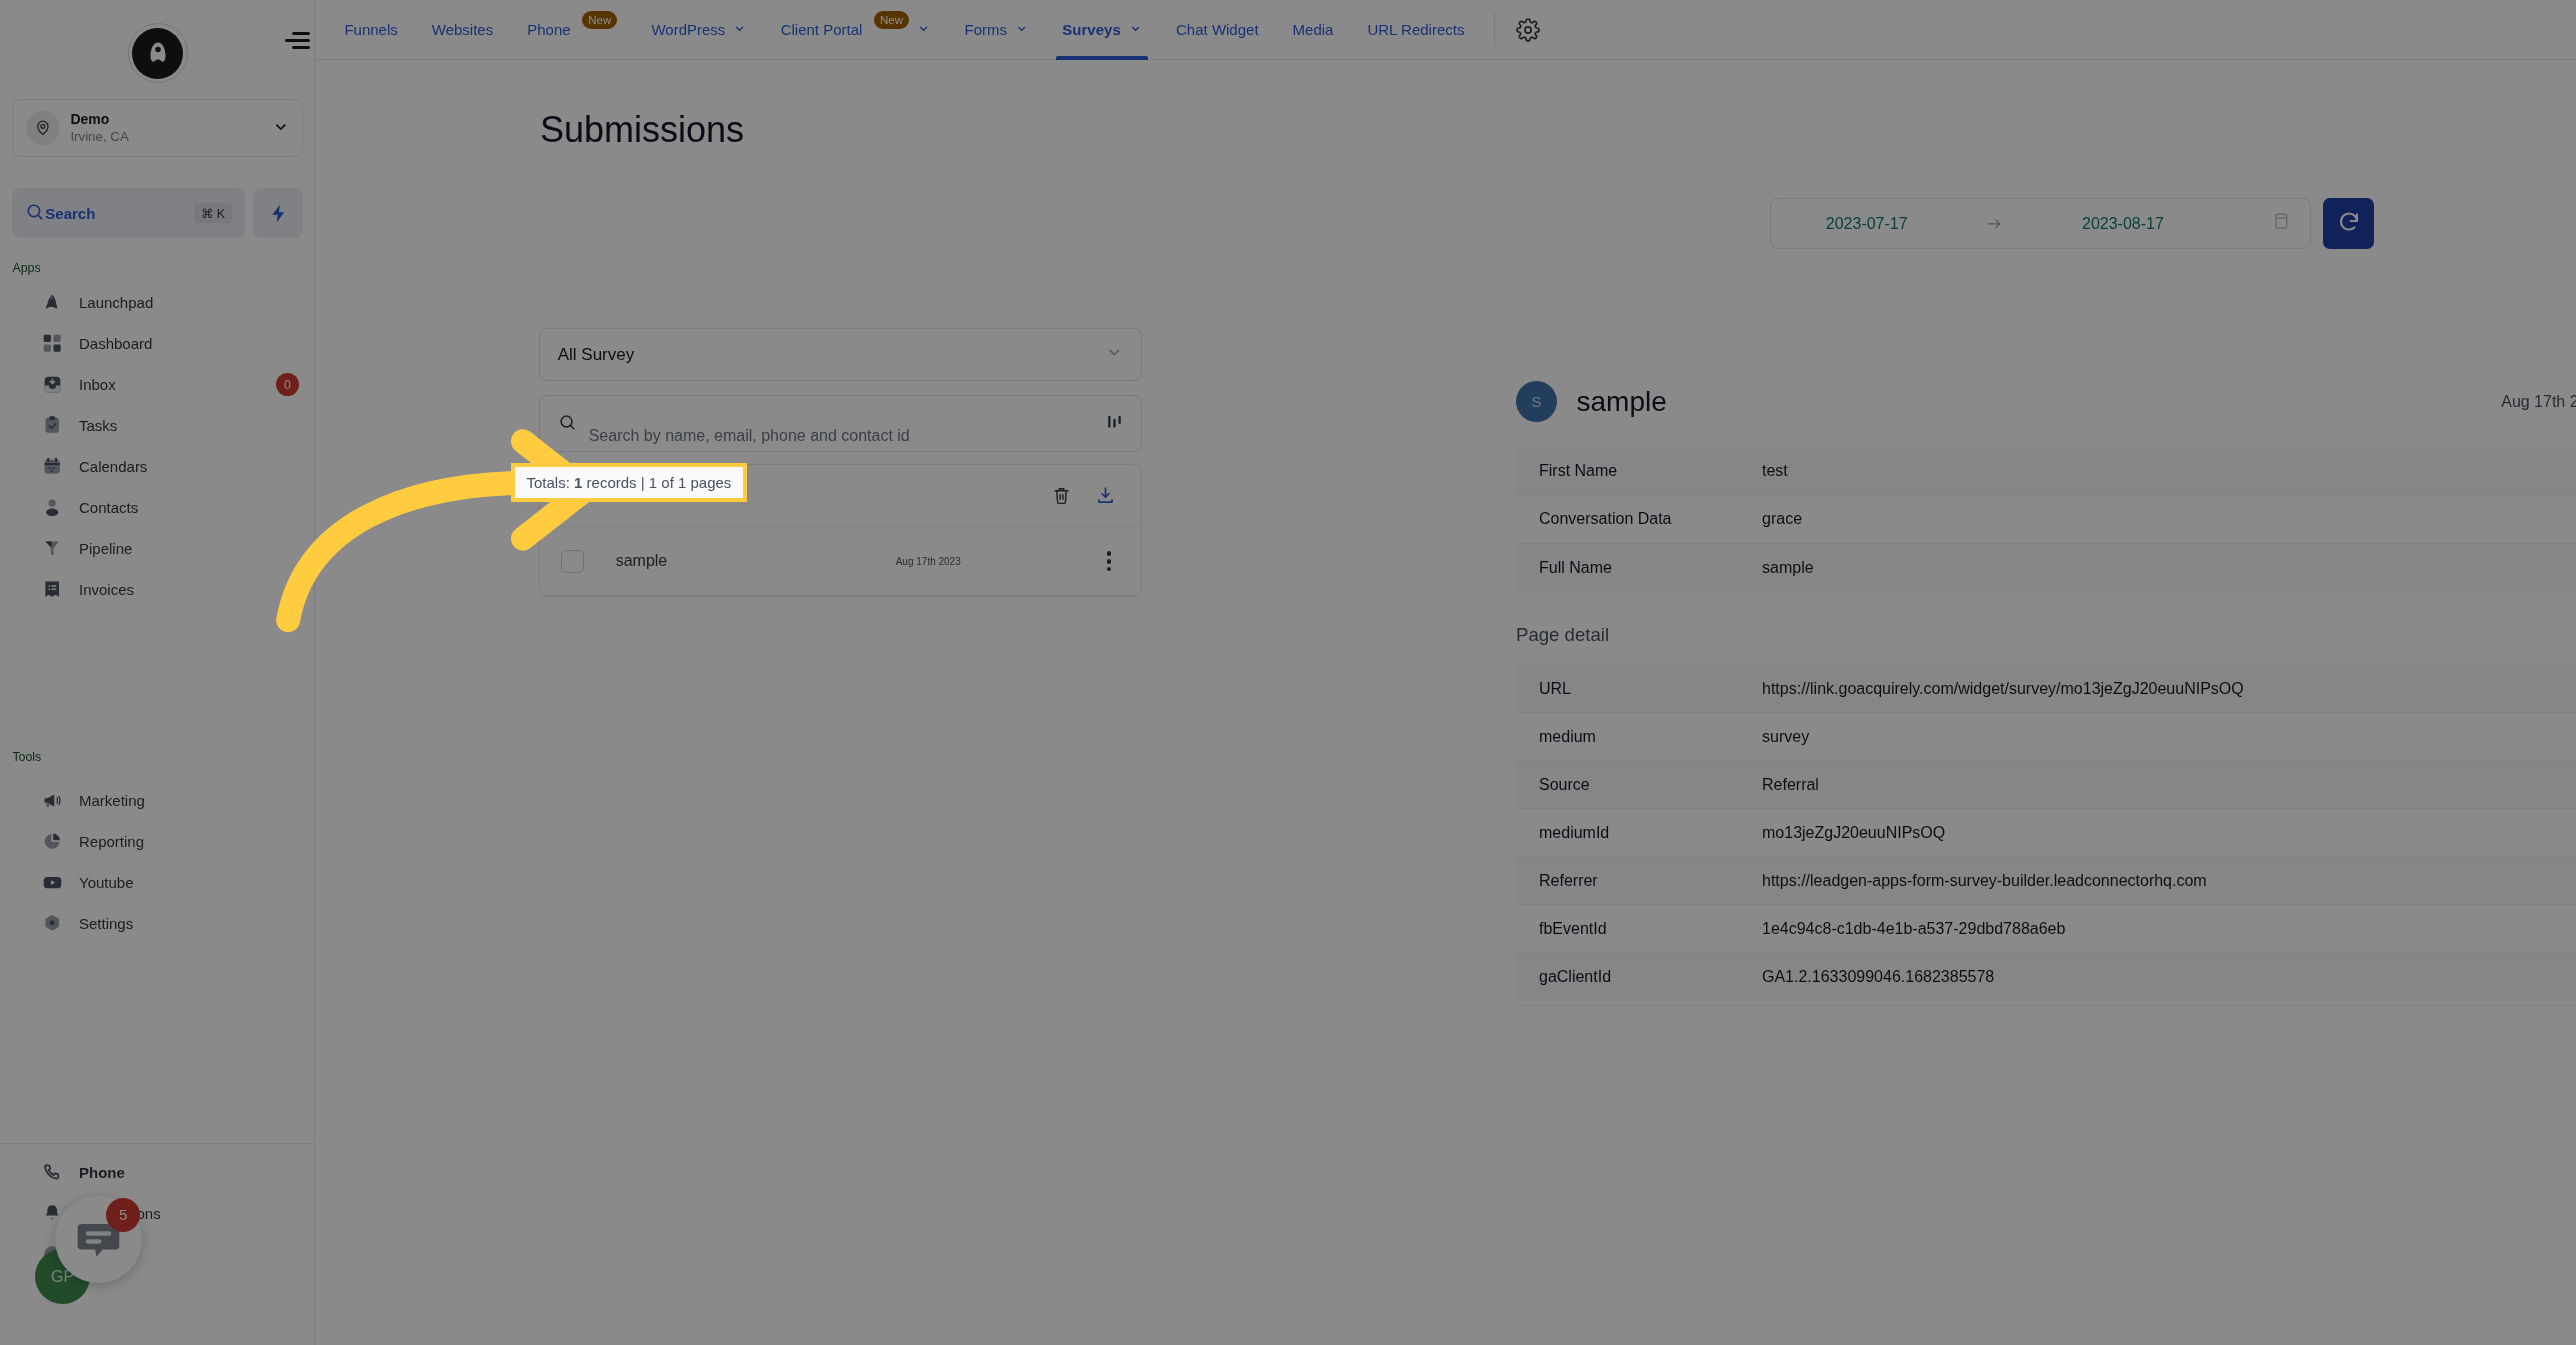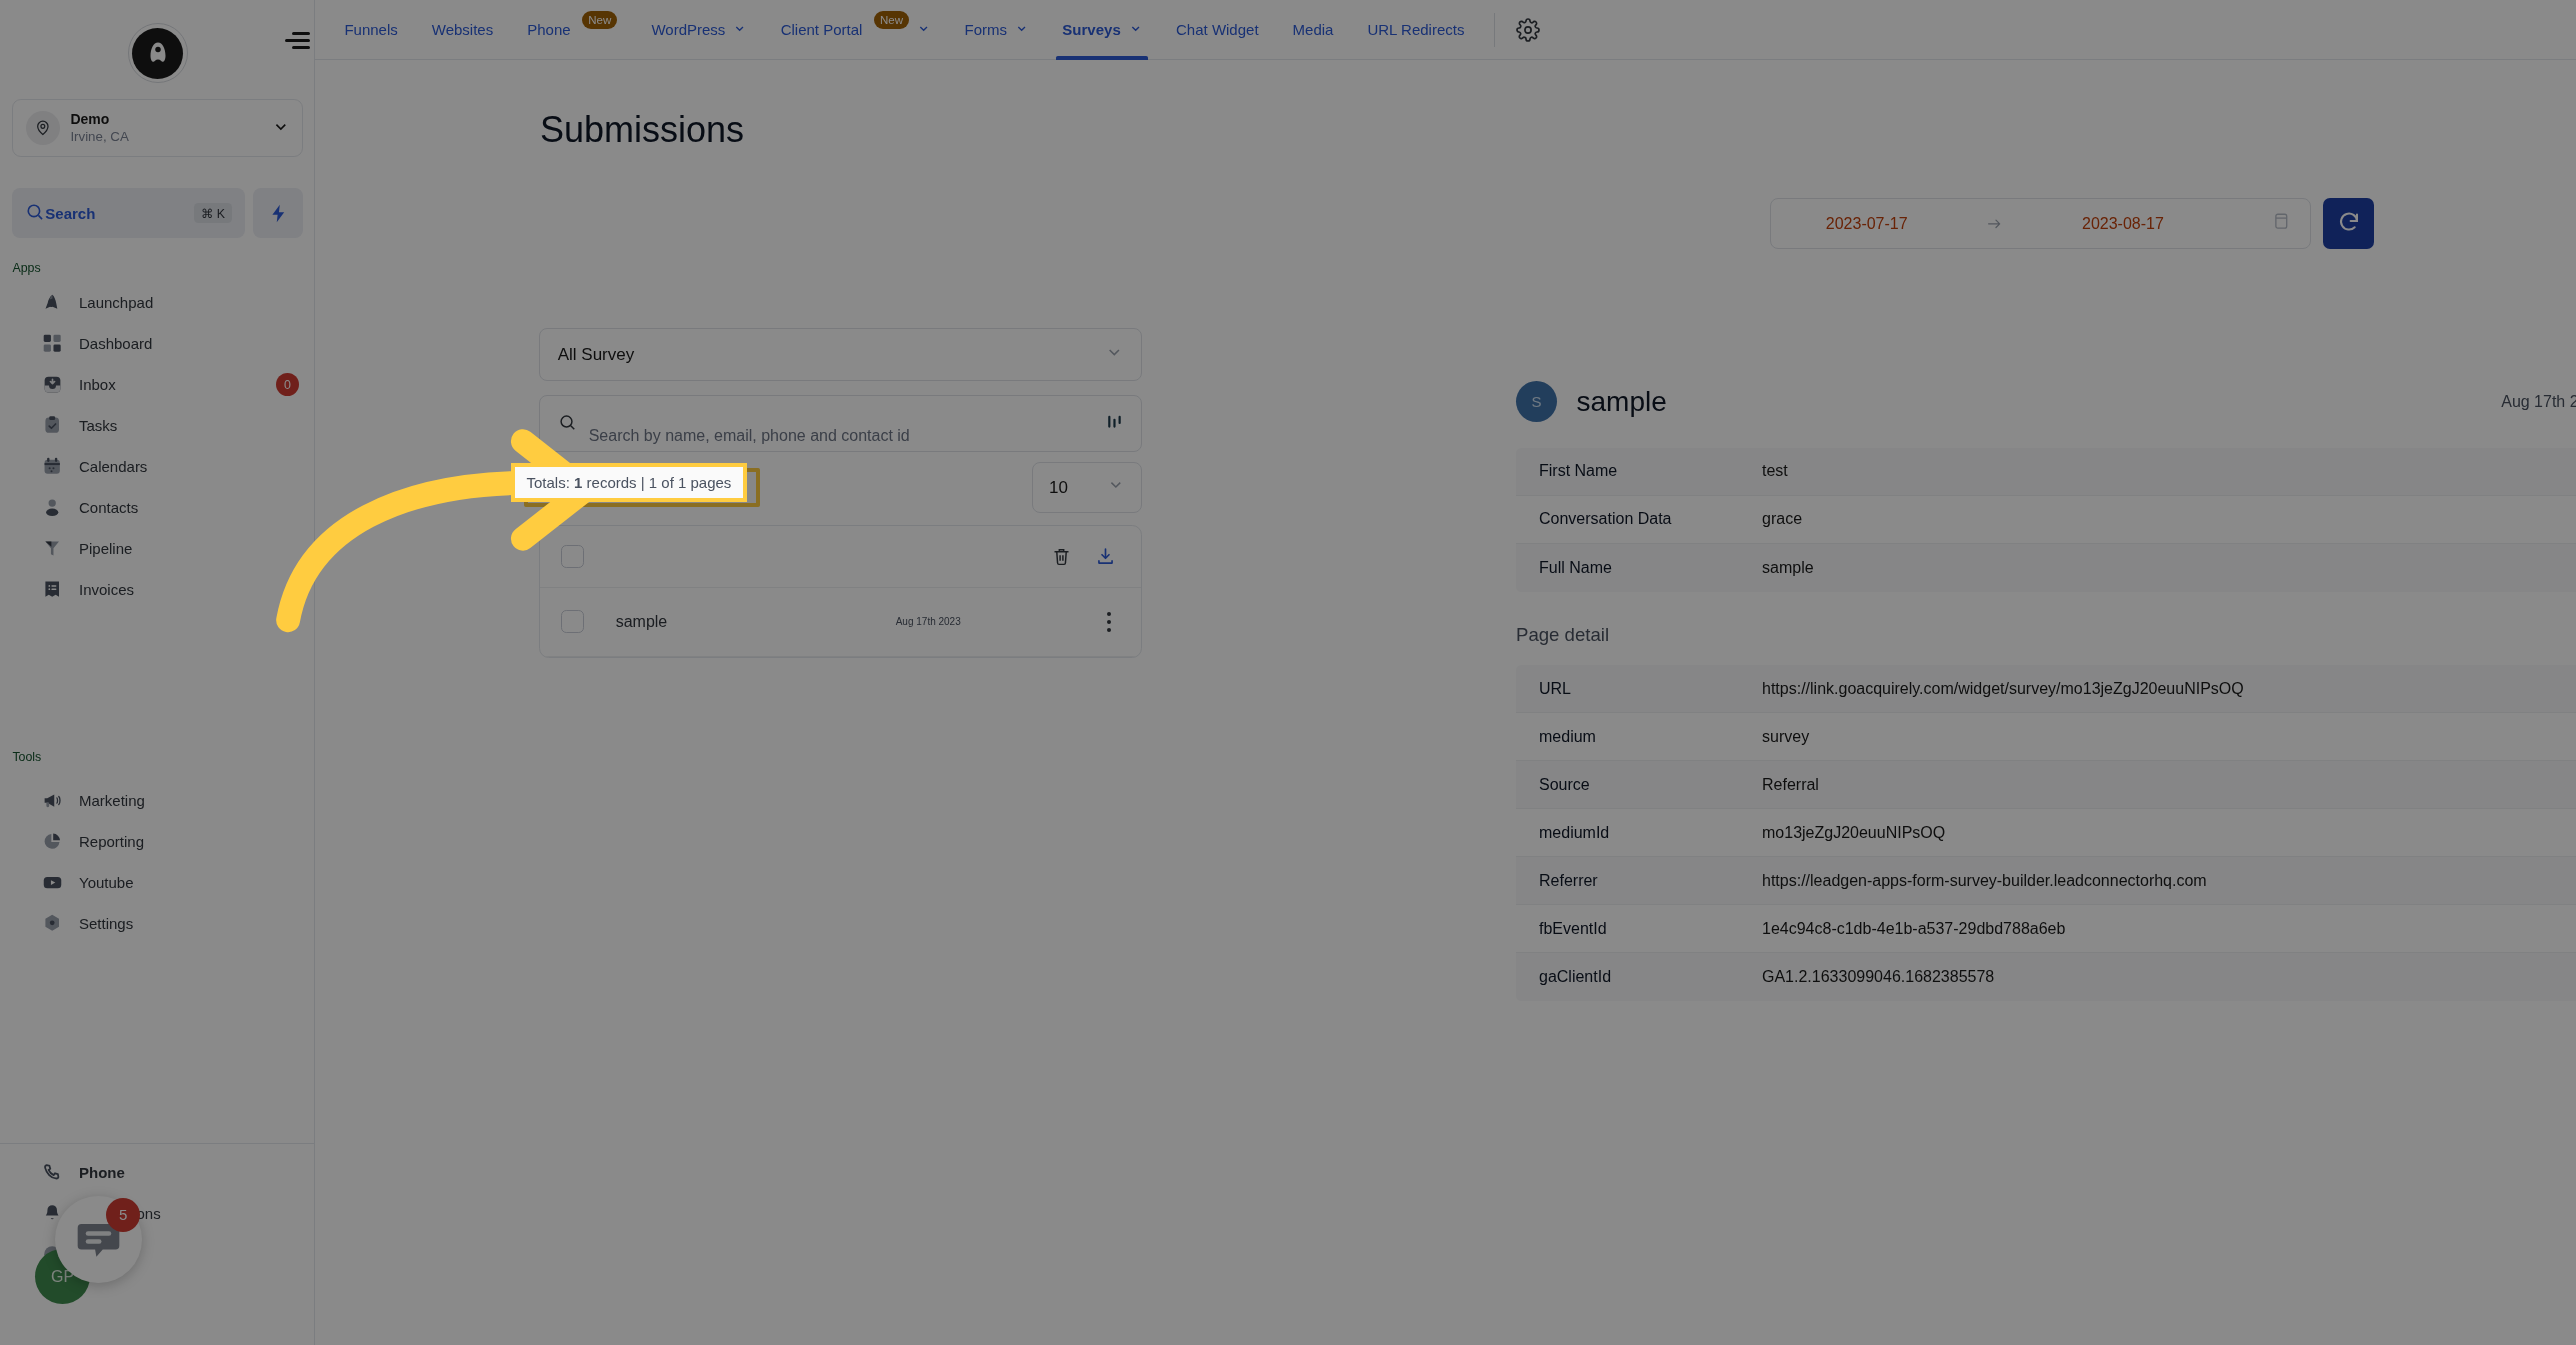--- a/index.html
+++ b/index.html
@@ -179,21 +179,21 @@
   }
 
   .daterow {
     position: absolute; right: 202px; top: 138px;
     display: flex; align-items: center; gap: 12.4px;
   }
   .datepicker {
     width: 541px; height: 51px;
     border: 0.9px solid #dfe2e8; border-radius: 8px;
     display: flex; align-items: center; padding: 0 19.5px;
-    font-size: 16px; color: #c2410c; cursor: pointer; background:#fff;gap:40px;
+    font-size: 16px; color: #0f766e; cursor: pointer; background:#fff;gap:40px;
   }
   .dp-val { width: 177px; text-align: center; }
   .dp-arrow { flex: 1 1 auto; display:flex; align-items:center; justify-content:center; color:#9aa1ad; }
   .refresh-btn {
     width: 51px; height: 51px; border-radius: 7px; background: #1e40a5;
     display: flex; align-items: center; justify-content: center; cursor: pointer;
   }
 
   
   .listpanel {
@@ -667,33 +667,20 @@
         <input type="text" placeholder="Search by name, email, phone and contact id" style="">
         <span>
           <svg width="17.7" height="19.5" viewBox="0 0 24 24" fill="#1f3b4d">
               <rect x="3" y="4" width="3" height="16" rx="1.4"></rect>
               <rect x="10" y="8" width="3" height="12" rx="1.4"></rect>
               <rect x="17" y="4" width="3" height="11" rx="1.4"></rect>
             </svg>
         </span>
       </div>
 
-      <div class="totalsrow">
-        <div class="totals-highlight">
-          <span>Totals: </span><b>1</b><span> records | 1 of 1 pages</span>
-        </div>
-        <div class="pagesize">
-          <span class="pv">10</span>
-          <span>
-            <svg width="17.7" height="17.7" viewBox="0 0 24 24" fill="none" stroke="#9aa1ad" stroke-width="2">
-                <path d="M6 9l6 6 6-6"></path>
-              </svg>
-          </span>
-        </div>
-      </div>
 
       <div class="listcard">
         <div class="list-head">
           <div class="cbx"></div>
           <div class="spacer"></div>
           <div class="ico-btn">
             <svg width="21" height="21" viewBox="0 0 24 24" fill="none" stroke="#33383f" stroke-width="1.7">
                 <path d="M4 6.5h16M9.5 6.5V4.2h5v2.3"></path>
                 <path d="M6.6 6.5l.9 13a1.6 1.6 0 0 0 1.6 1.5h5.8a1.6 1.6 0 0 0 1.6-1.5l.9-13"></path>
                 <path d="M10.4 10.5v6.4M13.6 10.5v6.4"></path>

